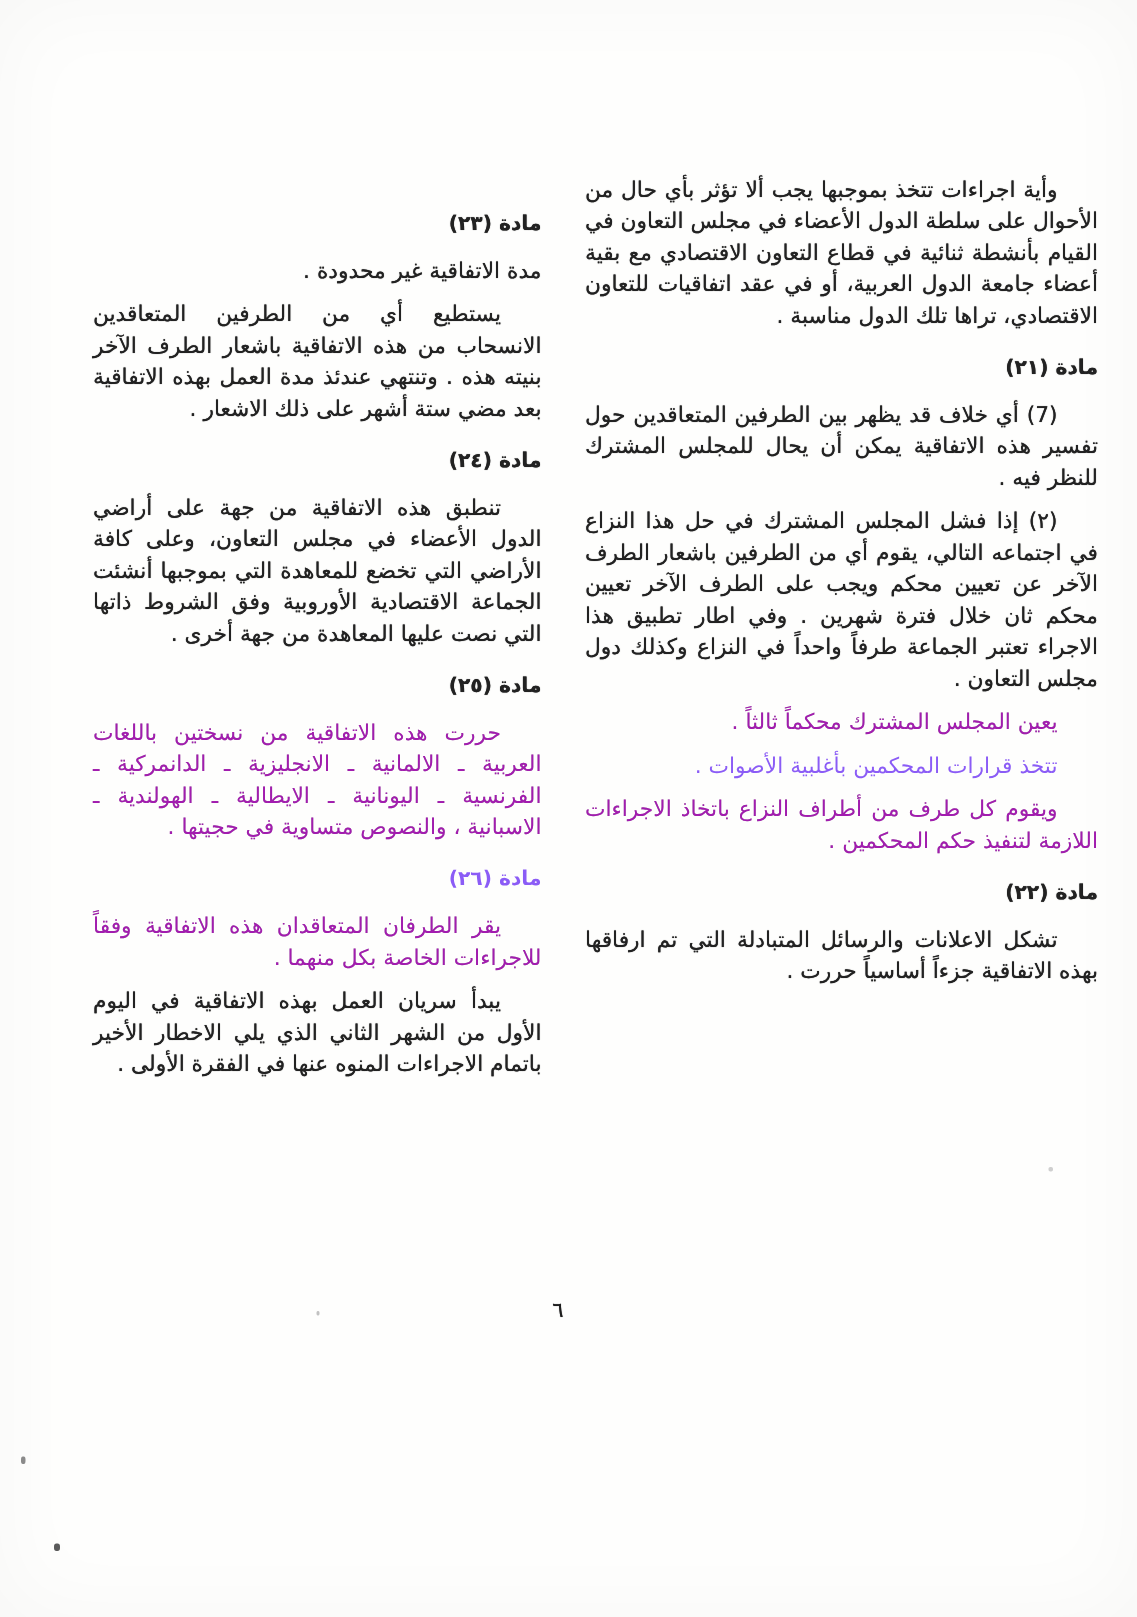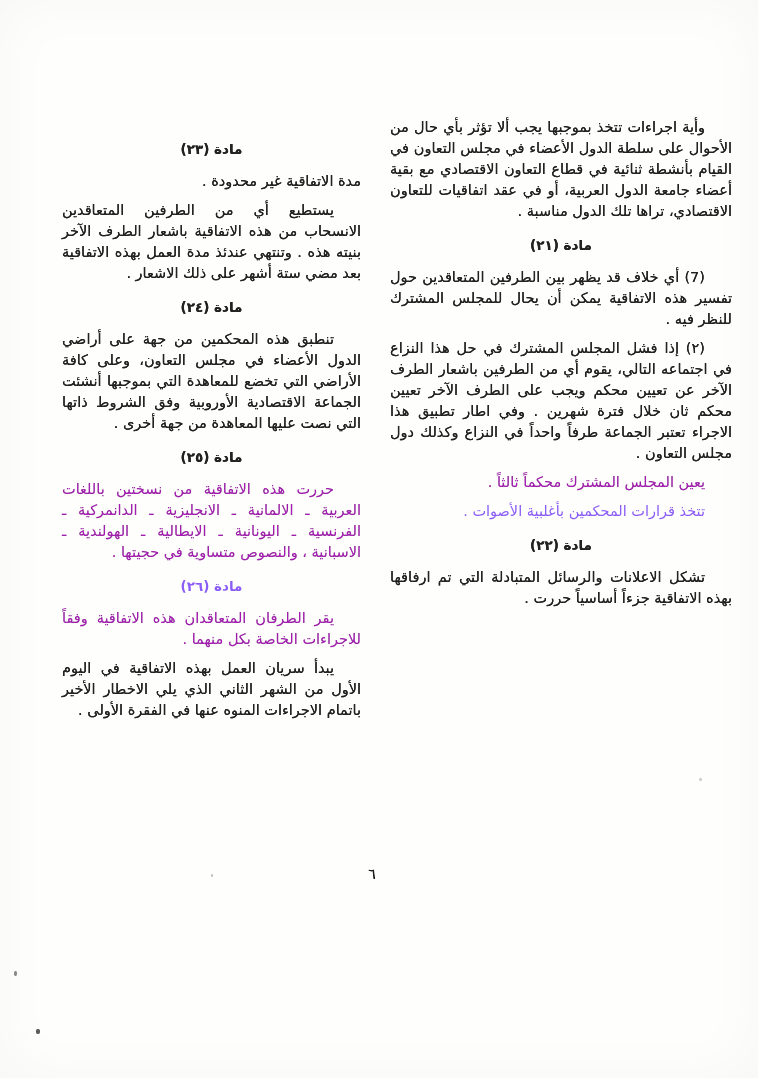--- a/index.html
+++ b/index.html
@@ -20,21 +20,20 @@
     line-height:21px;
     text-align:justify;
     text-shadow:0 0 .5px currentColor;
   }
   .col-right{top:117px;right:26px;width:342px;}
   .col-left{top:126px;left:62px;width:299px;}
   .para{margin:0 0 8px;text-indent:27px;}
   .para.no-indent{text-indent:0;}
   .article-heading{
     margin:13px 0 11px;
-    text-align:center;
     font-size:13.5px;
     font-weight:bold;
     text-indent:0;
   }
   .fade-1{color:#a21caf;text-shadow:0 0 .4px #b5b5b5;filter:blur(.2px);}
   .fade-2{color:#8b5cf6;text-shadow:none;filter:blur(.35px);}
   .page-number{
     position:absolute;
     top:866px;left:0;width:744px;
     text-align:center;
@@ -53,30 +52,31 @@
 
 <div class="page">
 
   <section class="col col-right">
     <p class="para">وأية اجراءات تتخذ بموجبها يجب ألا تؤثر بأي حال من الأحوال على سلطة الدول الأعضاء في مجلس التعاون في القيام بأنشطة ثنائية في قطاع التعاون الاقتصادي مع بقية أعضاء جامعة الدول العربية، أو في عقد اتفاقيات للتعاون الاقتصادي، تراها تلك الدول مناسبة .</p>
     <h3 class="article-heading">مادة (٢١)</h3>
     <p class="para">(7) أي خلاف قد يظهر بين الطرفين المتعاقدين حول تفسير هذه الاتفاقية يمكن أن يحال للمجلس المشترك للنظر فيه .</p>
     <p class="para">(٢) إذا فشل المجلس المشترك في حل هذا النزاع في اجتماعه التالي، يقوم أي من الطرفين باشعار الطرف الآخر عن تعيين محكم ويجب على الطرف الآخر تعيين محكم ثان خلال فترة شهرين . وفي اطار تطبيق هذا الاجراء تعتبر الجماعة طرفاً واحداً في النزاع وكذلك دول مجلس التعاون .</p>
     <p class="para fade-1">يعين المجلس المشترك محكماً ثالثاً .</p>
     <p class="para fade-2">تتخذ قرارات المحكمين بأغلبية الأصوات .</p>
+    <p class="para fade-1">ويقوم كل طرف من أطراف النزاع باتخاذ الاجراءات اللازمة لتنفيذ حكم المحكمين .</p>
     <h3 class="article-heading">مادة (٢٢)</h3>
     <p class="para">تشكل الاعلانات والرسائل المتبادلة التي تم ارفاقها بهذه الاتفاقية جزءاً أساسياً حررت .</p>
   </section>
 
   <section class="col col-left">
     <h3 class="article-heading">مادة (٢٣)</h3>
     <p class="para no-indent">مدة الاتفاقية غير محدودة .</p>
     <p class="para">يستطيع أي من الطرفين المتعاقدين الانسحاب من هذه الاتفاقية باشعار الطرف الآخر بنيته هذه . وتنتهي عندئذ مدة العمل بهذه الاتفاقية بعد مضي ستة أشهر على ذلك الاشعار .</p>
     <h3 class="article-heading">مادة (٢٤)</h3>
-    <p class="para">تنطبق هذه المحكمين من جهة على أراضي الدول الأعضاء في مجلس التعاون، وعلى كافة الأراضي التي تخضع للمعاهدة التي بموجبها أنشئت الجماعة الاقتصادية الأوروبية وفق الشروط ذاتها التي نصت عليها المعاهدة من جهة أخرى .</p>
+    <p class="para">تنطبق هذه الاتفاقية من جهة على أراضي الدول الأعضاء في مجلس التعاون، وعلى كافة الأراضي التي تخضع للمعاهدة التي بموجبها أنشئت الجماعة الاقتصادية الأوروبية وفق الشروط ذاتها التي نصت عليها المعاهدة من جهة أخرى .</p>
     <h3 class="article-heading">مادة (٢٥)</h3>
     <p class="para fade-1">حررت هذه الاتفاقية من نسختين باللغات العربية ـ الالمانية ـ الانجليزية ـ الدانمركية ـ الفرنسية ـ اليونانية ـ الايطالية ـ الهولندية ـ الاسبانية ، والنصوص متساوية في حجيتها .</p>
     <h3 class="article-heading fade-2">مادة (٢٦)</h3>
     <p class="para fade-1">يقر الطرفان المتعاقدان هذه الاتفاقية وفقاً للاجراءات الخاصة بكل منهما .</p>
     <p class="para">يبدأ سريان العمل بهذه الاتفاقية في اليوم الأول من الشهر الثاني الذي يلي الاخطار الأخير باتمام الاجراءات المنوه عنها في الفقرة الأولى .</p>
   </section>
 
   <div class="page-number">٦</div>
 
   <div class="speck speck-1"></div>

